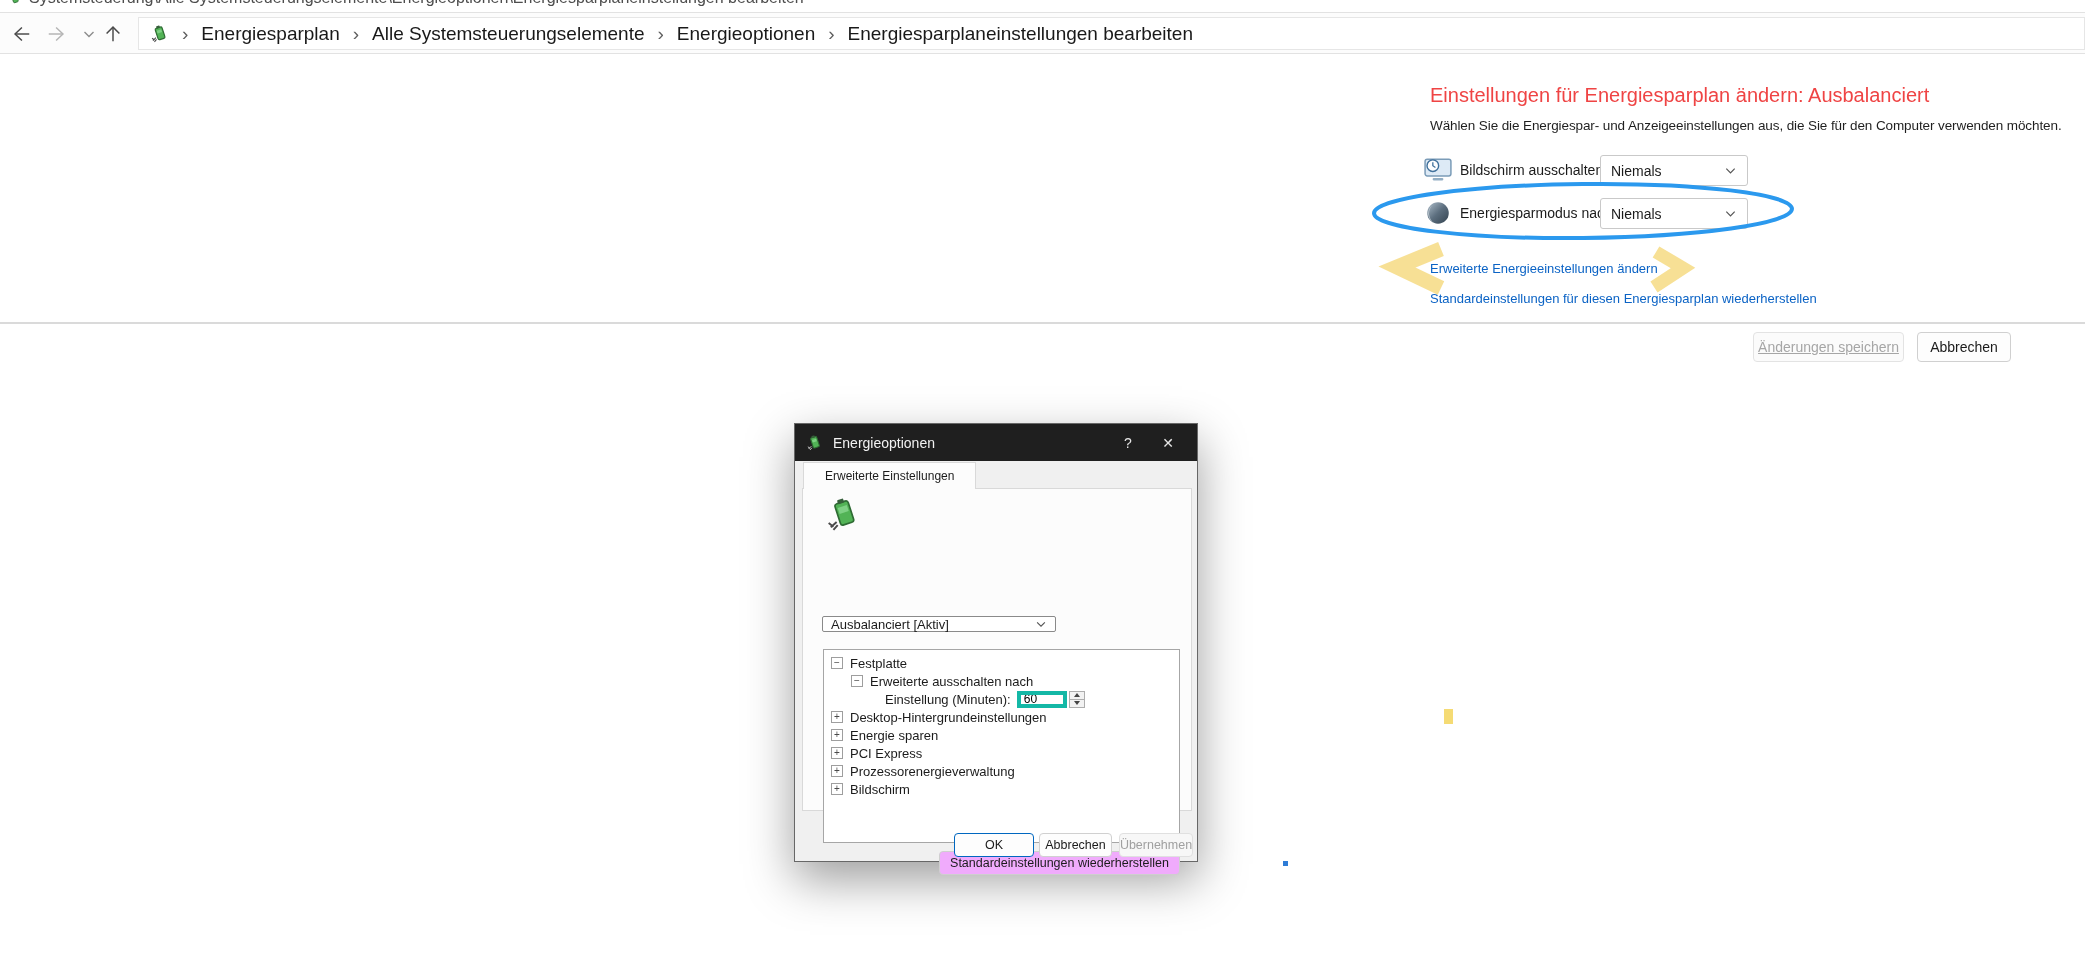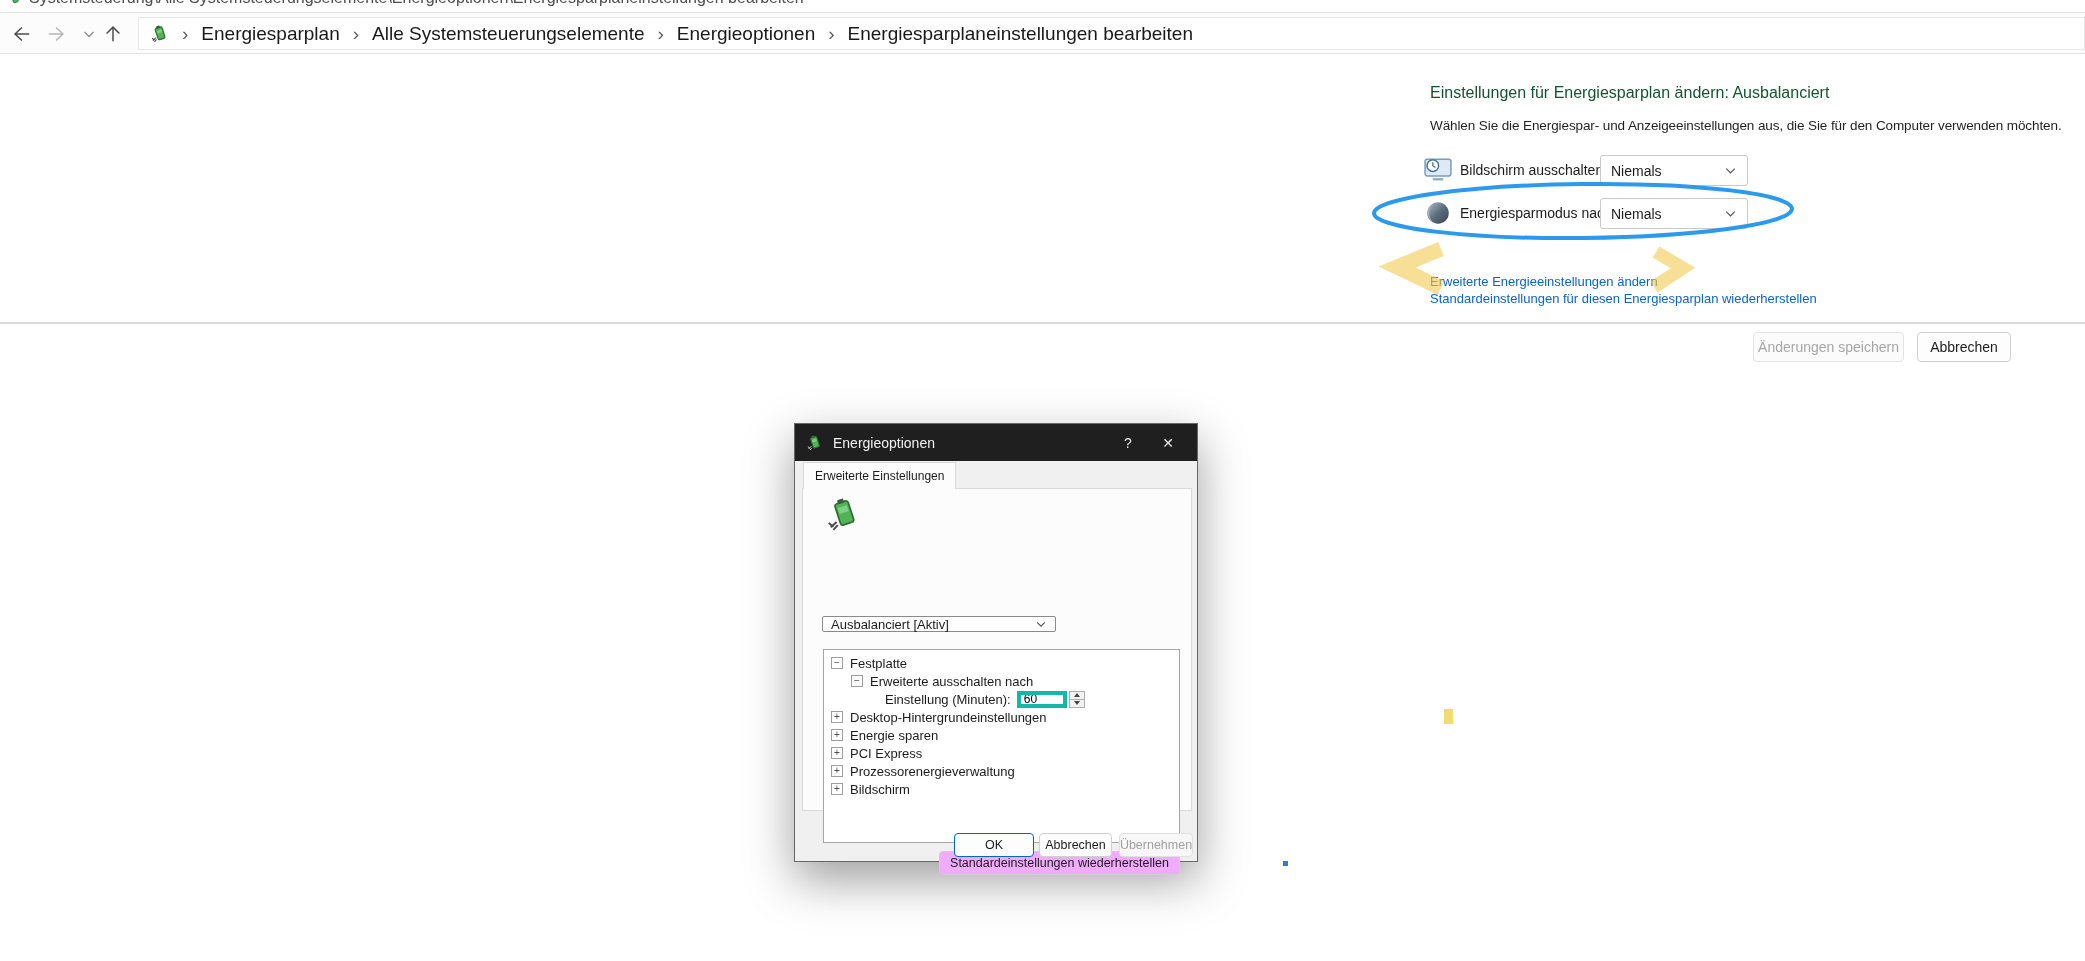--- a/index.html
+++ b/index.html
@@ -15,56 +15,56 @@
   
   #toolbar { top:12px; left:0; width:2085px; height:42px; background:#fcfcfc;
              border-top:1px solid #e2e2e2; border-bottom:1px solid #e2e2e2; }
   .navbtn { position:absolute; top:9px; width:26px; height:24px; display:flex; align-items:center; justify-content:center; }
   #addressbar { position:absolute; left:138px; top:4px; right:0; height:33px; background:#fff;
                 border:1px solid #e6e6e6; display:flex; align-items:center; padding-left:11px; gap:13px; }
   #addressbar .crumb { font-size:19px; color:#191919; white-space:nowrap; }
   #addressbar .sep { font-size:19px; color:#5f5f5f; }
 
   
-  #heading { left:1430px; top:84px; font-size:16px; color:#14532d; }
+  #heading { left:1430px; top:84px; font-size:20px; color:#ef4444; }
   #desc    { left:1430px; top:118px; font-size:13.5px; color:#1f1f1f; letter-spacing:-0.1px; }
 
   .setting-row { position:absolute; left:1424px; display:flex; align-items:center; }
   .setting-icon { width:28px; height:26px; margin-right:8px; }
   .setting-label { font-size:14px; color:#1b1b1b; }
   .dropdown { position:absolute; width:148px; height:31px; background:#fff; border:1px solid #c9c9c9;
               border-radius:3px; display:flex; align-items:center; padding:0 10px; }
   .dropdown .val { font-size:14px; flex:1; }
   #row1-dd { left:1600px; top:155px; }
   #row2-dd { left:1600px; top:198px; }
 
   .link { position:absolute; font-size:13px; color:#0b63c5; white-space:nowrap; cursor:pointer; }
-  #link-advanced { left:1430px; top:274px; }
+  #link-advanced { left:1430px; top:261px; }
   #link-restore  { left:1430px; top:291px; }
 
   #divider { left:0; top:322px; width:2085px; height:2px; background:#dadada; }
 
   .mainbtn { position:absolute; top:332px; height:30px; border-radius:4px; font-size:14px;
              display:flex; align-items:center; justify-content:center; }
-  #btn-save { left:1753px; width:151px; background:#fbfbfb; border:1px solid #e3e3e3; color:#a6a6a6; }
+  #btn-save { left:1753px; width:151px; background:#fbfbfb; border:1px solid #e3e3e3; color:#a6a6a6;text-decoration:underline; }
   #btn-cancel { left:1917px; width:94px; background:#fdfdfd; border:1px solid #d0d0d0; color:#1b1b1b; }
 
   
   #annotations { left:0; top:0; width:2085px; height:961px; pointer-events:none; z-index:5; }
 
   
   #dialog { left:794px; top:423px; width:404px; height:439px; background:#f0f0f0;
             border:1px solid #676767; box-shadow:0 18px 45px rgba(0,0,0,.38); z-index:10; }
   #dlg-titlebar { position:absolute; left:0; top:0; width:100%; height:37px; background:#1f1f1f;
                   display:flex; align-items:center; padding:0 14px 0 11px; gap:10px; }
   #dlg-title { color:#f2f2f2; font-size:14px; flex:1; }
   .dlg-caption-btn { color:#e6e6e6; font-size:14px; width:30px; text-align:center; }
 
   #dlg-tab { position:absolute; left:8px; top:38px; height:27px; background:#fcfcfc;
-             border:1px solid #d9d9d9; border-bottom:none; padding:0 11px; font-size:12px;
+             border:1px solid #d9d9d9; border-bottom:none; padding:0 21px; font-size:12px;
              display:flex; align-items:center; z-index:2; }
   #dlg-panel { position:absolute; left:7px; top:64px; width:390px; height:323px;
                background:#fcfcfc; border:1px solid #d9d9d9; }
 
   #dlg-intro { position:absolute; left:72px; top:12px; width:322px; font-size:12.5px; line-height:17px; color:#1a1a1a; }
   #dlg-battery { position:absolute; left:22px; top:8px; width:36px; height:34px; }
 
   #dlg-select { position:absolute; left:19px; top:127px; width:234px; height:16px; background:#fff;
                 border:1px solid #8a8a8a; border-radius:2px; display:flex; align-items:center; padding:0 8px; }
   #dlg-select .val { font-size:13px; flex:1; }

